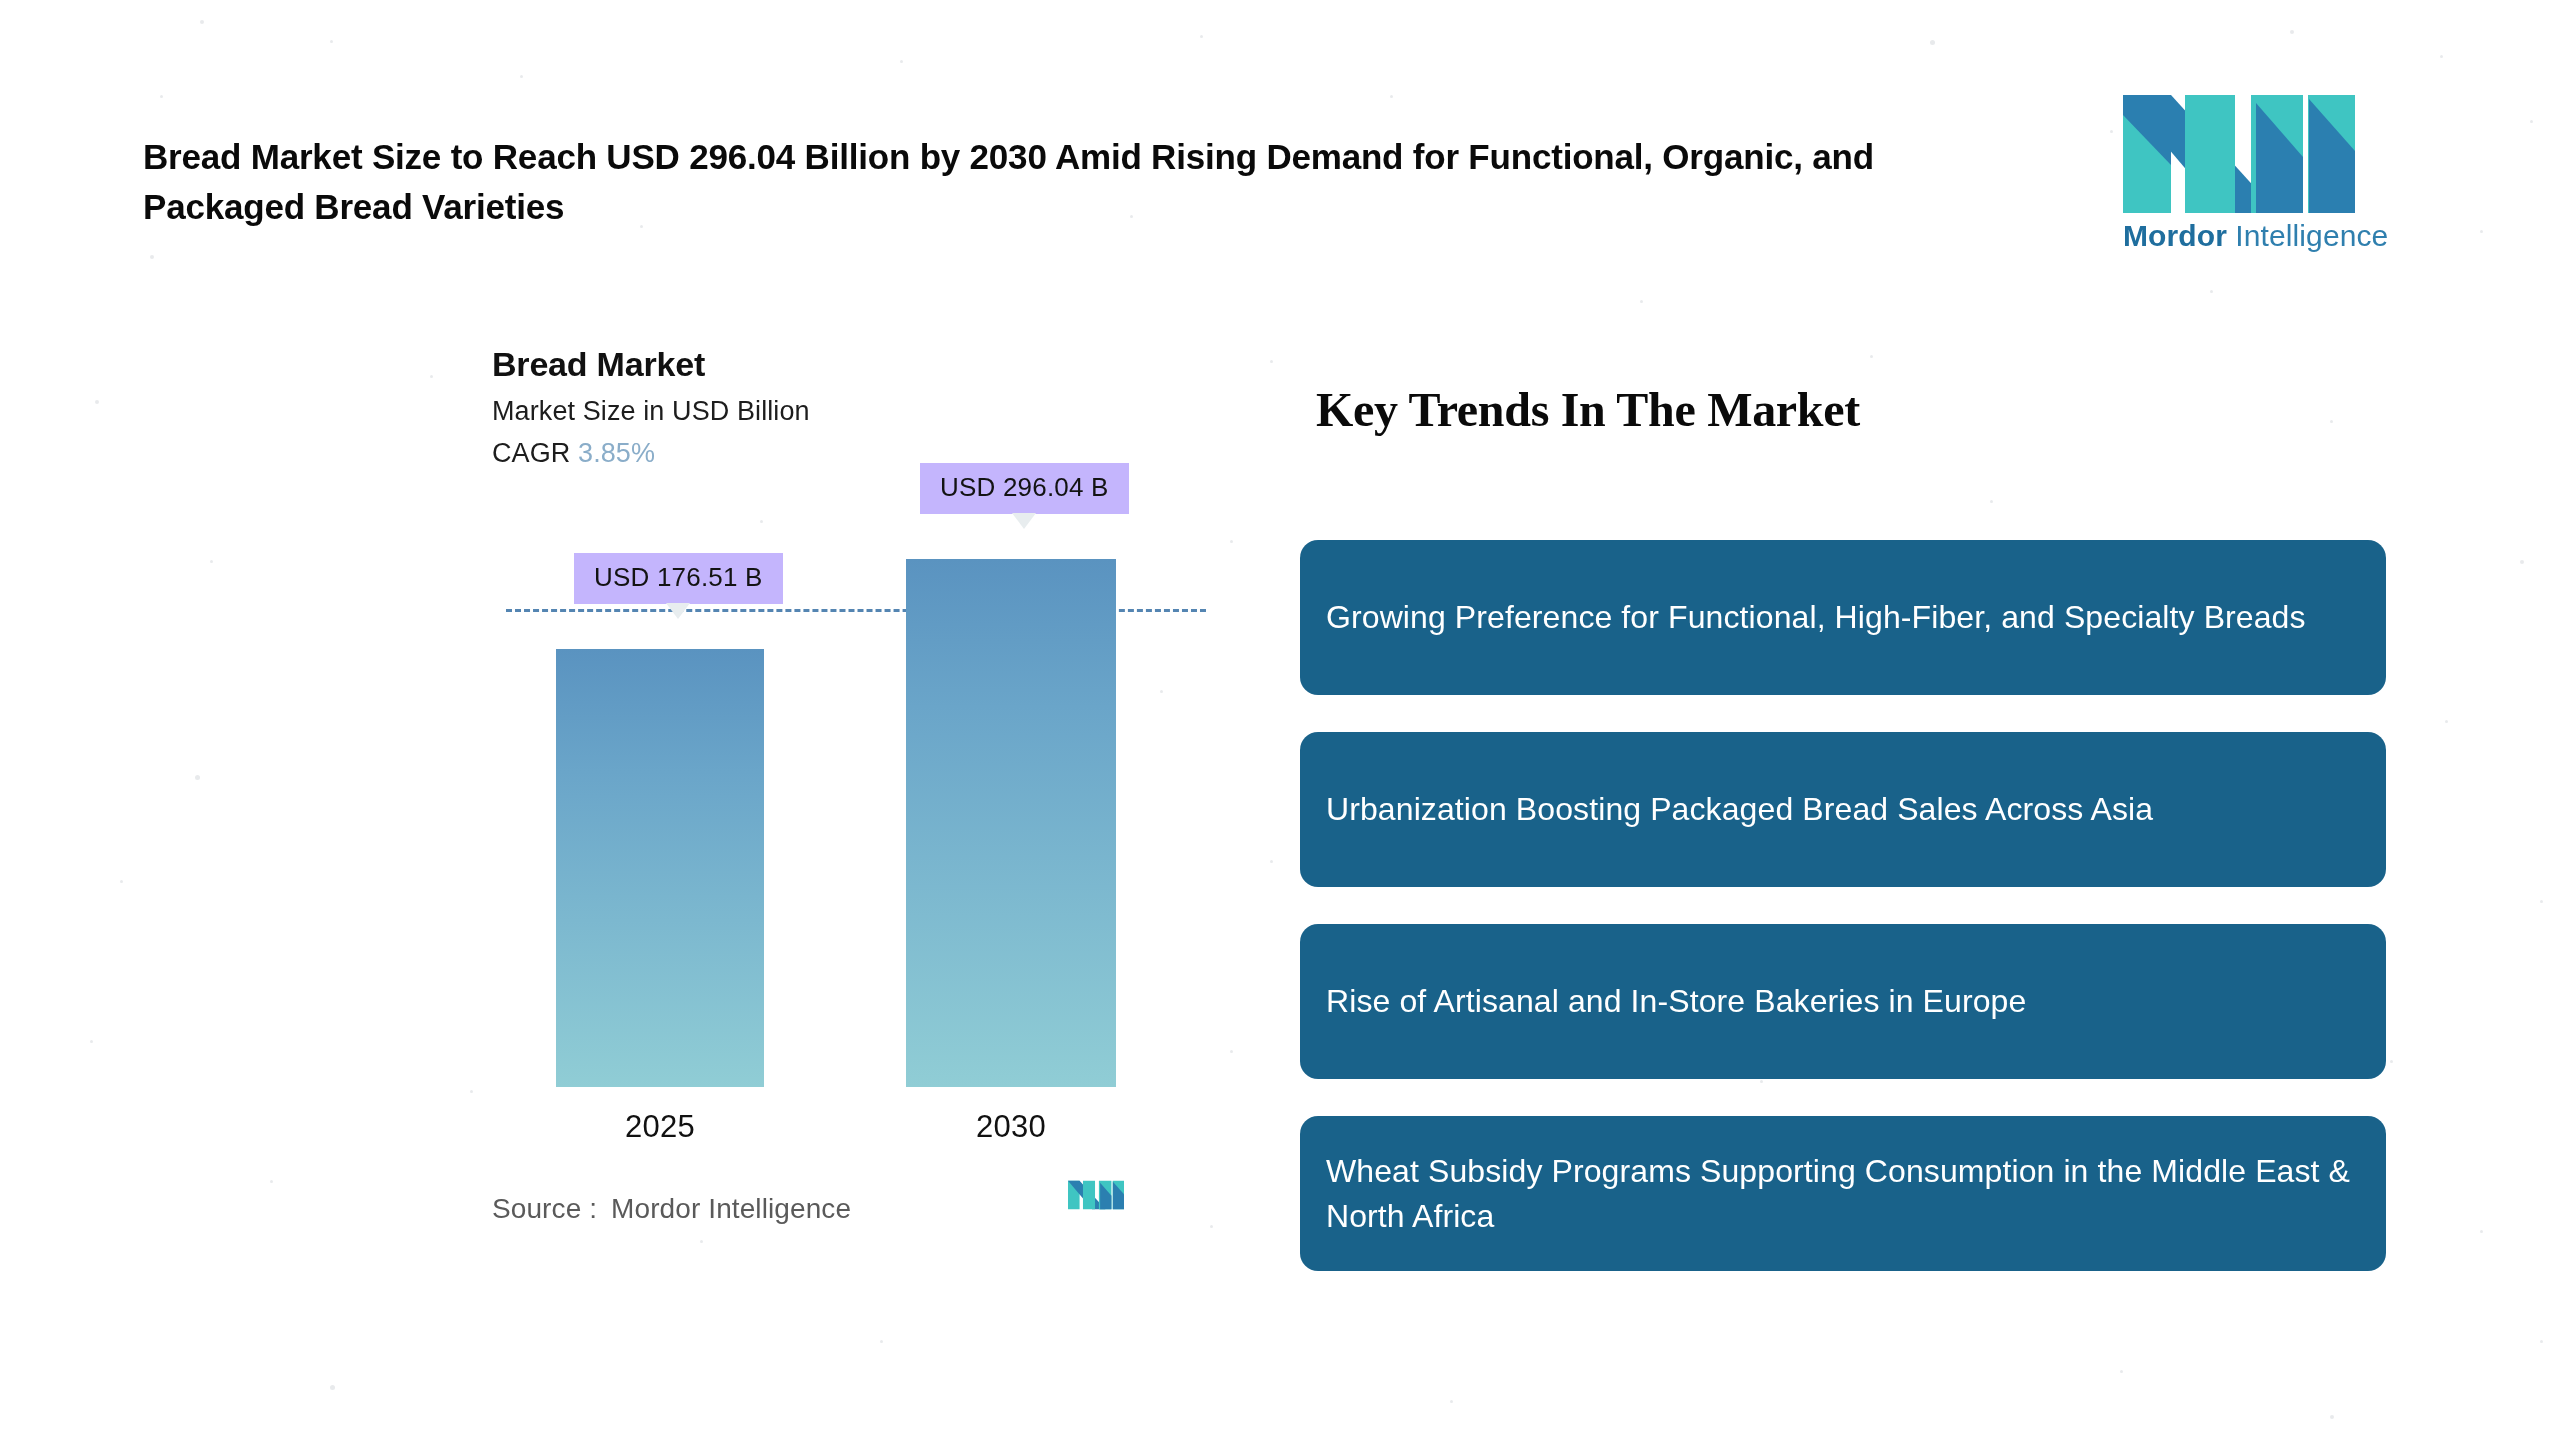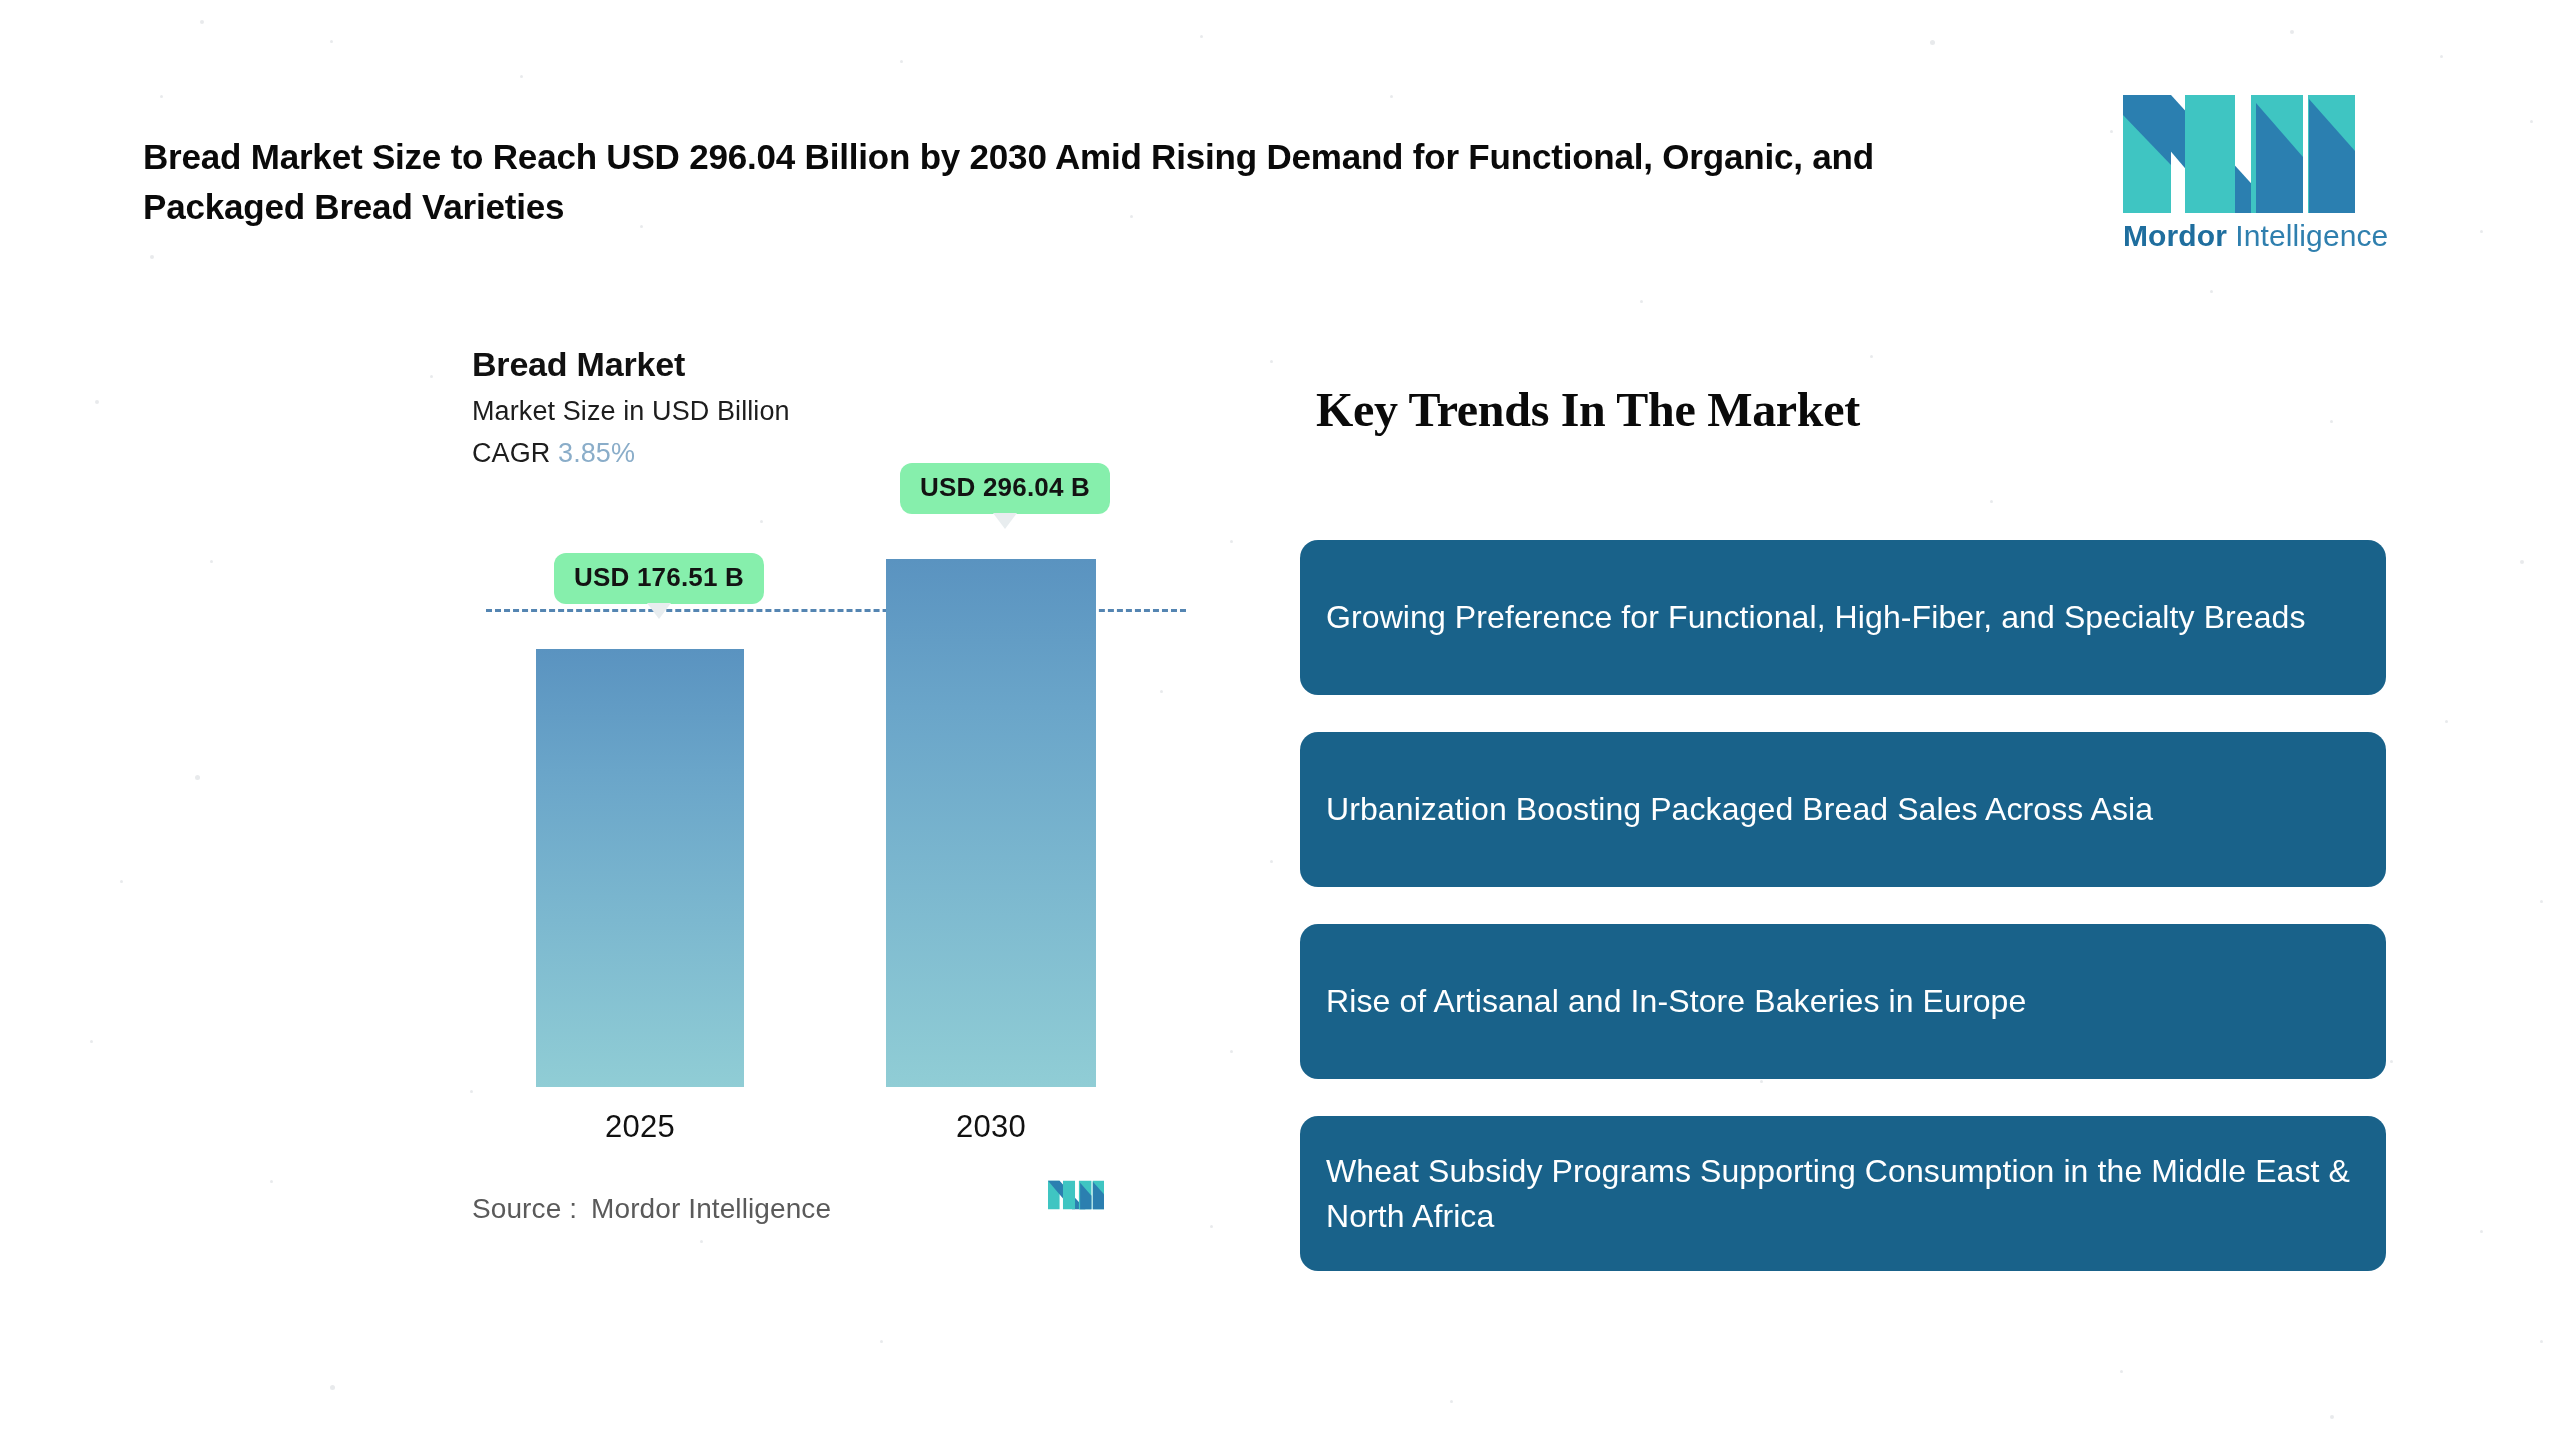--- a/index.html
+++ b/index.html
@@ -27,21 +27,21 @@
   .brand-logo{ position:absolute; left:2123px; top:95px; z-index:5; }
   .brand-mark{ display:block; }
   .brand-text{
     margin-top:6px; font-size:30px; color:#2f7fae; letter-spacing:.1px;
     white-space:nowrap;
   }
   .brand-text b{ font-weight:bold; color:#1f6e9e;margin-top:29px; }
   .brand-text span{ font-weight:normal; }
 
   
-  .chart-wrap{ position:absolute; left:472px; top:345px; width:780px; z-index:5; }
+  .chart-wrap{ position:absolute; left:492px; top:345px; width:780px; z-index:5; }
   .chart-title{ font-size:34px; font-weight:bold; color:#111; letter-spacing:-.2px; }
   .chart-sub{ font-size:27px; color:#1d1d1d; margin-top:12px; letter-spacing:.1px; }
   .chart-cagr{ font-size:27px; color:#1d1d1d; margin-top:11px; letter-spacing:.1px; }
   .chart-cagr .val{ color:#8aadc9; }
 
   .plot{ position:relative; width:780px; height:700px; margin-top:28px; }
 
   .refline{
     position:absolute; left:14px; top:112px; width:700px; height:0;
     border-top:3px dashed #4b7fae; opacity:.95;
@@ -56,25 +56,24 @@
 
   .xlabel{
     position:absolute; bottom:52px; text-align:center;
     font-size:31px; color:#111; letter-spacing:.3px;
   }
   .xlabel-2025{ left:64px;  width:208px; }
   .xlabel-2030{ left:414px; width:210px; }
 
   .tip{
     position:absolute;
-    background:#86efac; border-radius:12px;
+    background:#c4b5fd; border-radius:0;
     padding:9px 20px 11px;
     font-size:26px; color:#131313; white-space:nowrap;
     letter-spacing:.2px;
-    font-weight:bold;
   }
   .tip::after{
     content:""; position:absolute; left:50%; margin-left:-12px; bottom:-15px;
     border-left:12px solid transparent; border-right:12px solid transparent;
     border-top:16px solid #e8edef;
   }
   .tip-2025{ left:82px;  top:56px; }
   .tip-2030{ left:428px; top:-34px; }
 
   .source-row{

